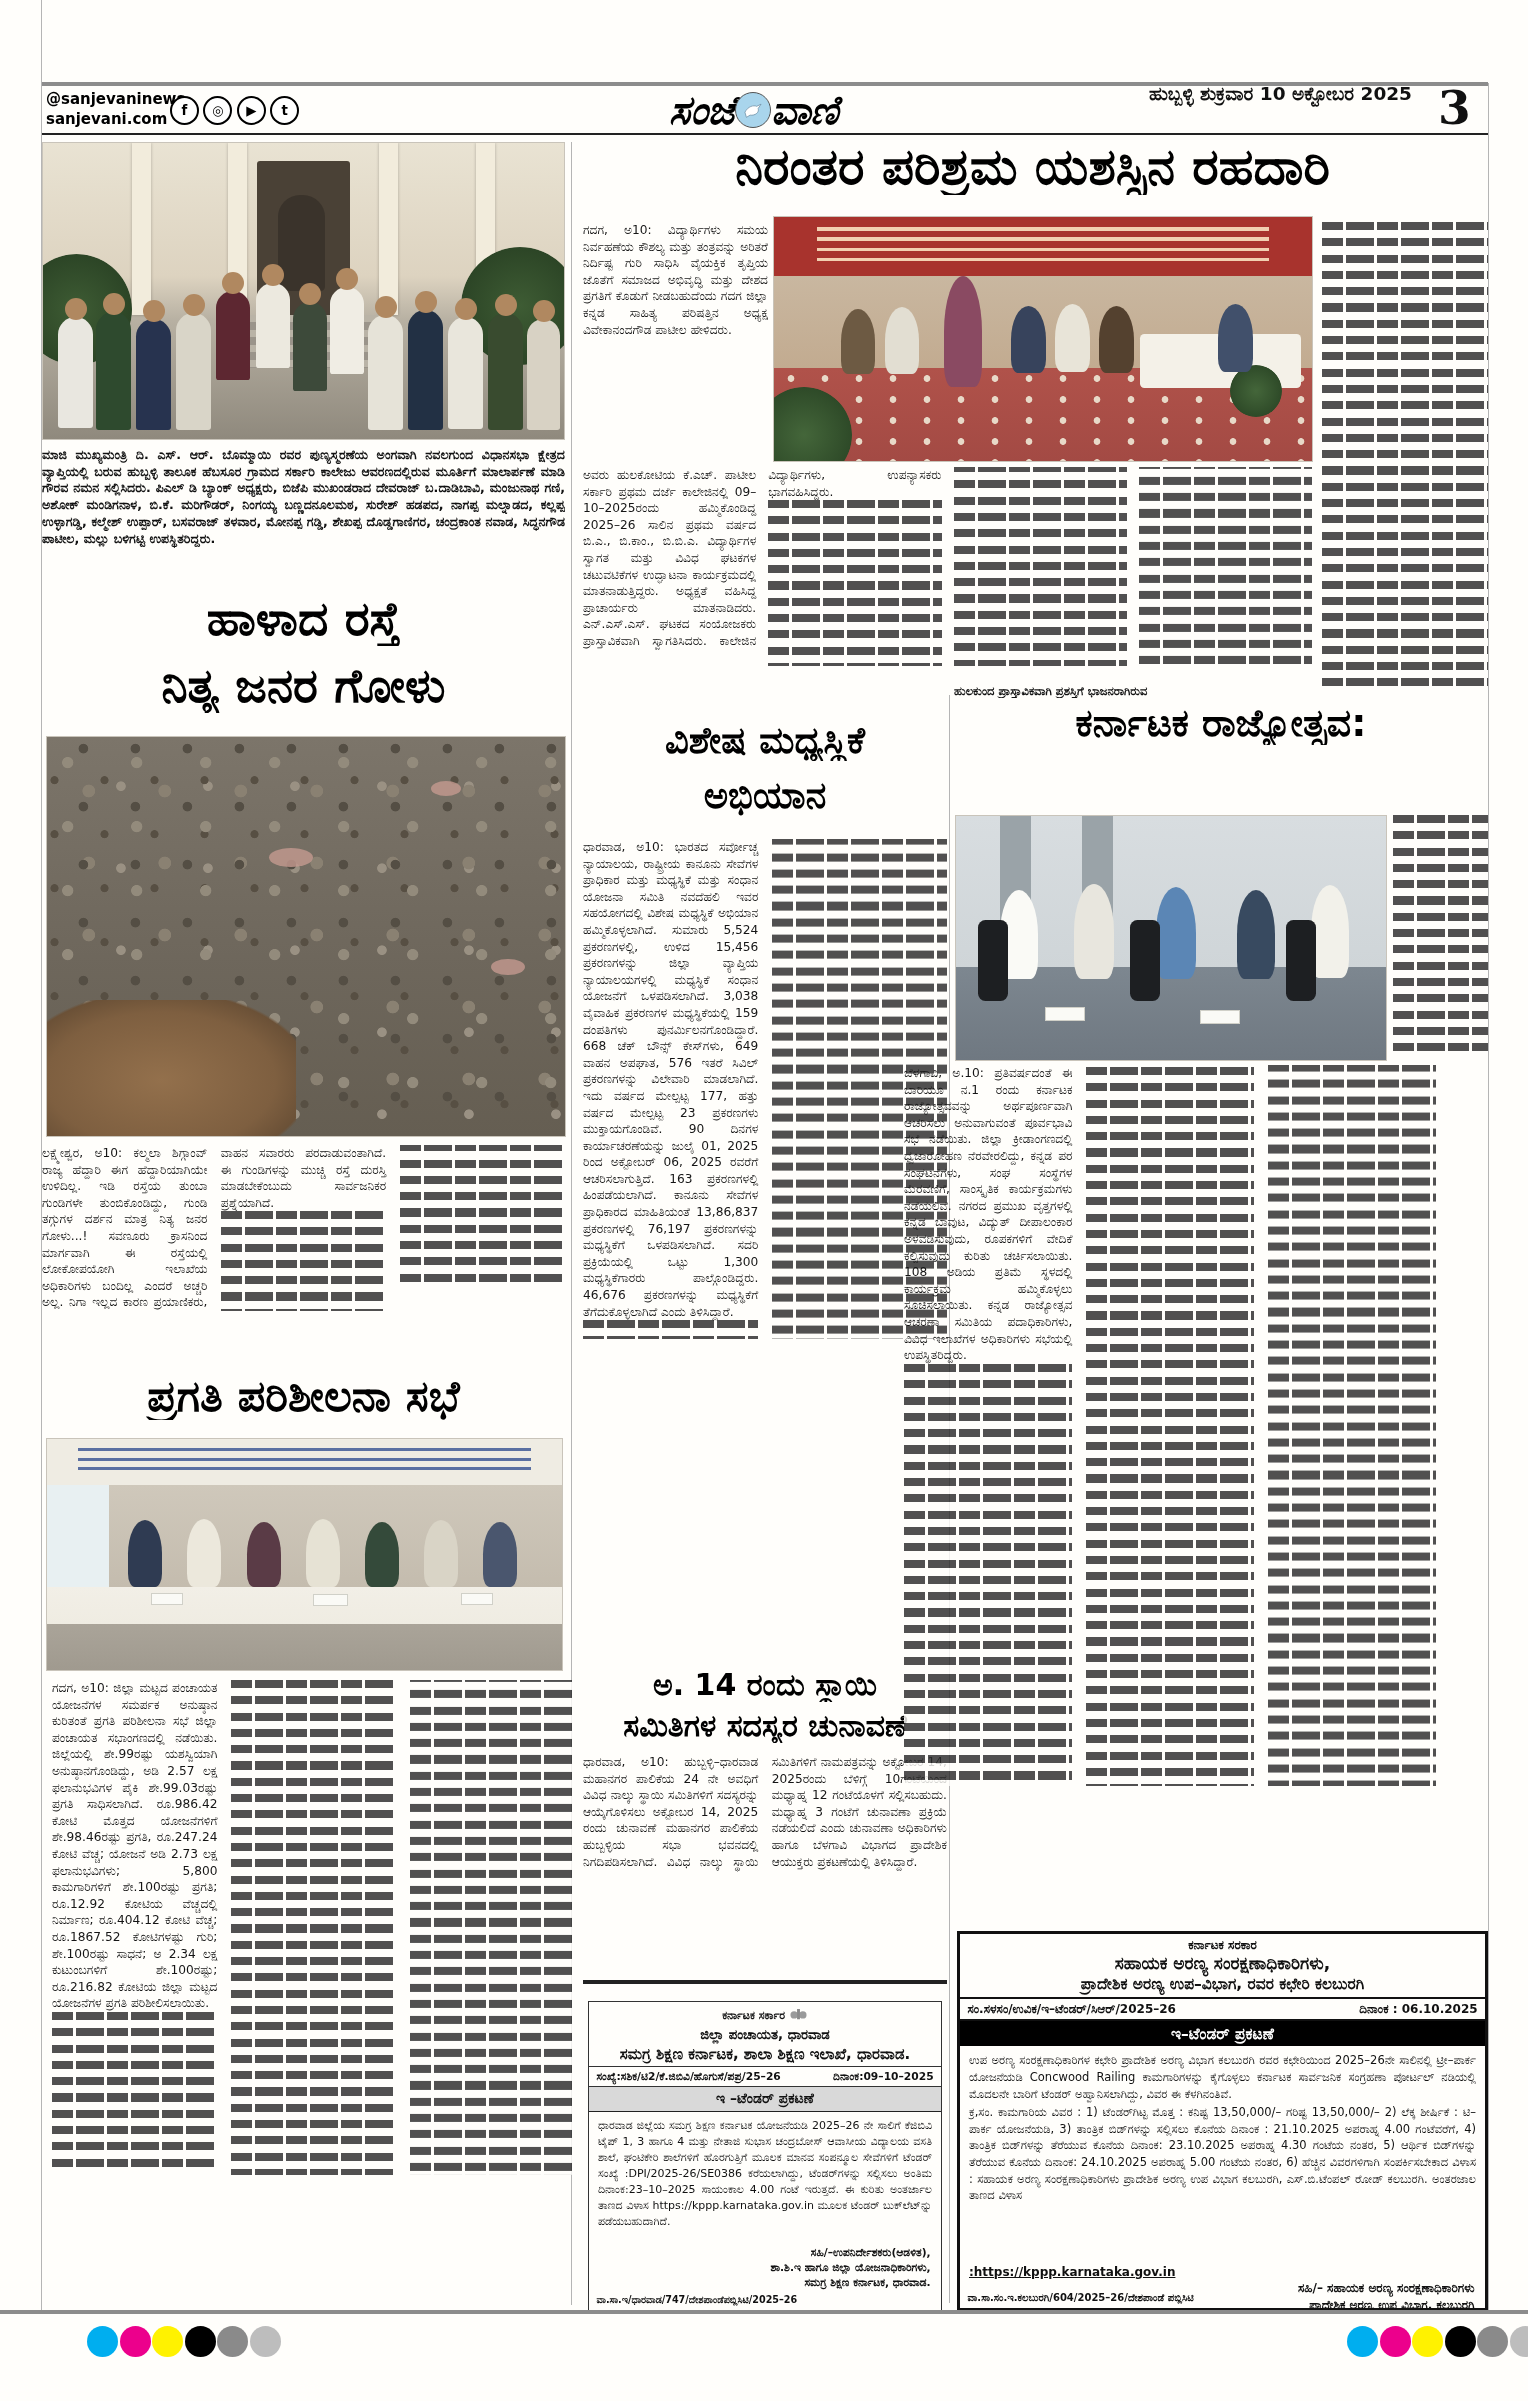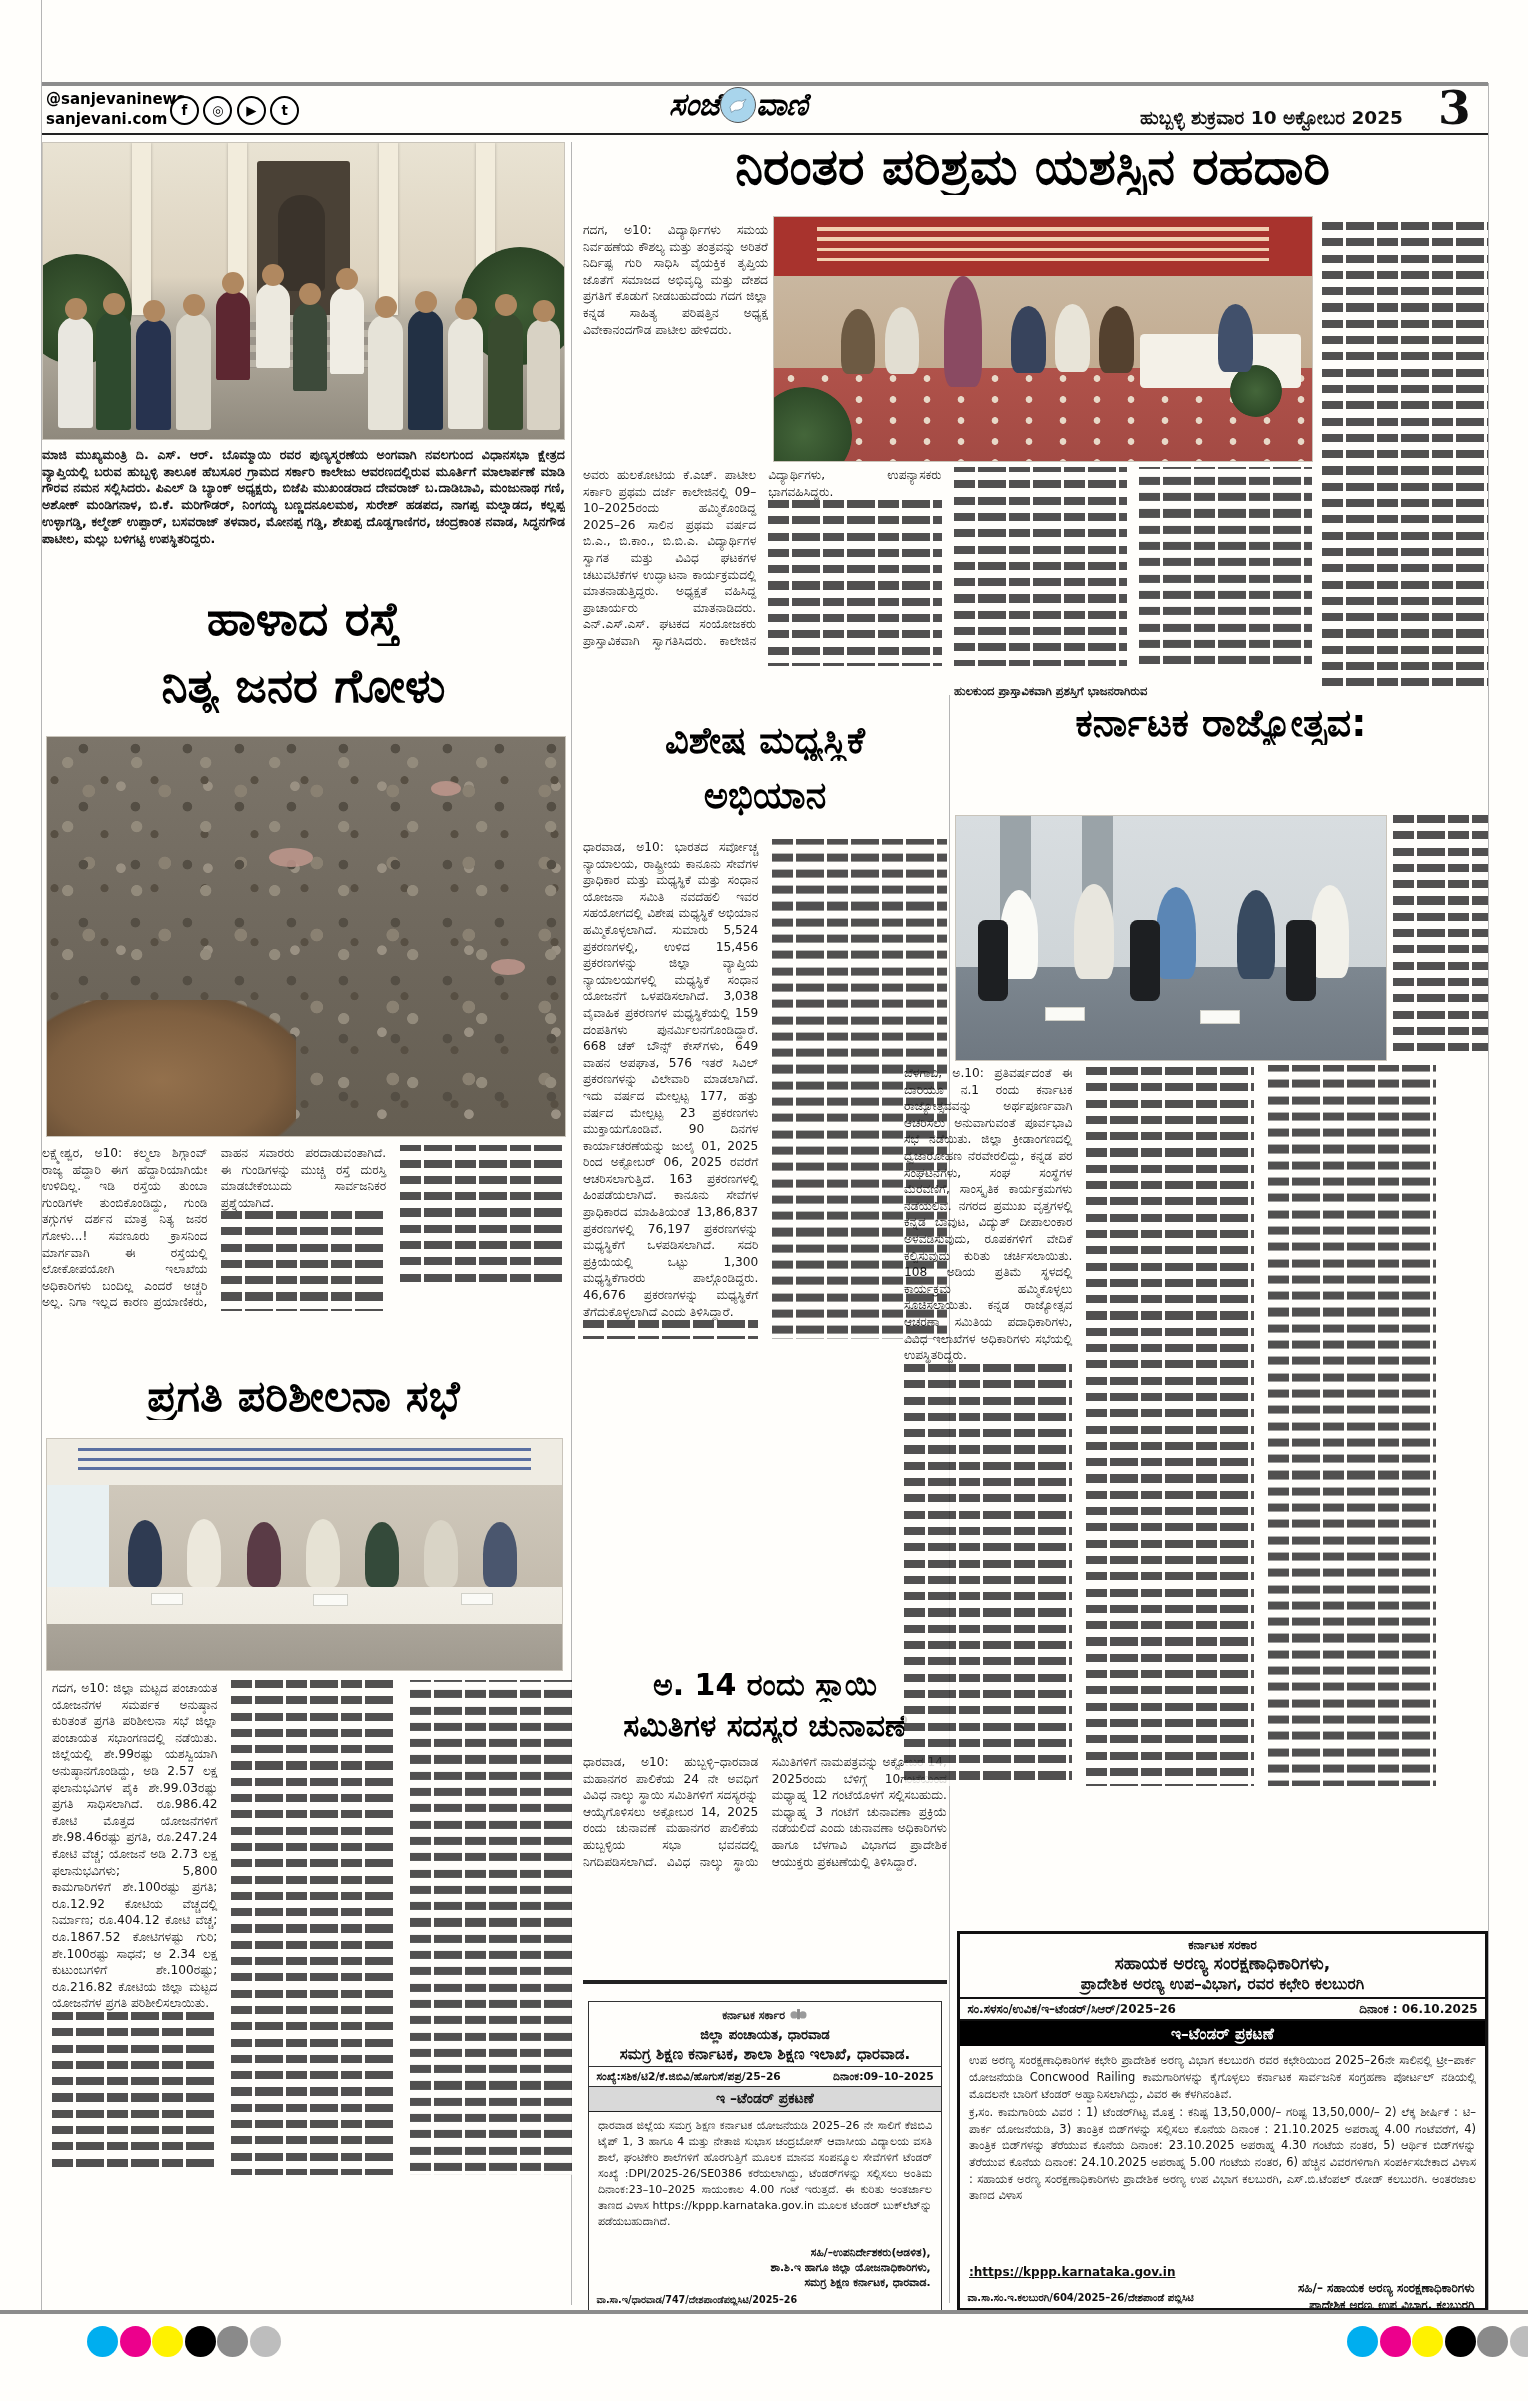--- a/index.html
+++ b/index.html
@@ -7,21 +7,21 @@
         font-family:"DejaVu Sans","Liberation Sans",sans-serif;color:#111;overflow:hidden;}
   .abs{position:absolute;}
   .rule{position:absolute;background:#8c8c8c;}
   .rule.dark{background:#222;}
   .vline{position:absolute;width:0.7px;background:#b5b5b5;}
   
   .handles{font-size:15px;font-weight:700;line-height:1.35;color:#000;}
   .social{display:flex;gap:4.4px;}
   .sic{width:25px;height:25px;border:2.2px solid #000;border-radius:50%;display:flex;align-items:center;justify-content:center;
        font-size:13.3px;font-weight:900;color:#000;background:#fff;}
-  .masthead{display:flex;align-items:center;gap:0;font-weight:900;font-size:31px;letter-spacing:-0.7px;color:#000;
+  .masthead{display:flex;align-items:center;gap:0;font-weight:900;font-size:40px;letter-spacing:-0.7px;color:#000;
             font-family:"DejaVu Serif","Liberation Serif",serif;font-style:italic;}
   .mlogo{width:34px;height:34px;border-radius:50%;background:#a9d5ec;border:1.5px solid #555;display:flex;align-items:center;justify-content:center;}
   .edition{font-size:18.5px;font-weight:700;white-space:nowrap;}
   .pagenum{font-size:47px;font-weight:700;font-family:"DejaVu Serif","Liberation Serif",serif;}
   
   .hl{font-weight:800;color:#000;text-align:center;line-height:1.12;white-space:nowrap;overflow:hidden;}
   
   .btxt{font-size:12.2px;line-height:1.36;text-align:justify;color:#151515;overflow:hidden;}
   .btxt .lead{margin:0;}
   .cols2{column-count:2;column-gap:13.3px;}
@@ -111,21 +111,21 @@
   <div class="abs masthead" style="left:669px;top:86px;">
     <span>ಸಂಜೆ</span>
     <span class="mlogo">
       <svg width="22" height="22" viewBox="0 0 30 30">
           <path d="M4 18 C8 10 16 8 20 10 L26 7 L22 13 C24 18 18 23 11 22 L6 25 Z" fill="#ffffff" stroke="#6a8aa0" stroke-width="1"></path>
         </svg>
     </span>
     <span>ವಾಣಿ</span>
   </div>
 
-  <div class="abs edition" style="left:1131px;top:107px;width:281px;text-align:center;">ಹುಬ್ಬಳ್ಳಿ  ಶುಕ್ರವಾರ 10  ಅಕ್ಟೋಬರ 2025</div>
+  <div class="abs edition" style="left:1131px;top:83px;width:281px;text-align:right;">ಹುಬ್ಬಳ್ಳಿ  ಶುಕ್ರವಾರ 10  ಅಕ್ಟೋಬರ 2025</div>
   <div class="abs pagenum" style="left:1438px;top:80px;">3</div>
 
   <div class="vline" style="left:571px;top:142px;height:2163px;"></div>
   <div class="vline" style="left:949px;top:695px;height:1608px;"></div>
 
   <div class="photo ph1" style="left:42px;top:142px;width:521px;height:296px;">
     <div class="pillar" style="left:89px;"></div>
     <div class="pillar" style="left:185px;"></div>
     <div class="pillar" style="left:336px;"></div>
     <div class="pillar" style="left:433px;"></div>

